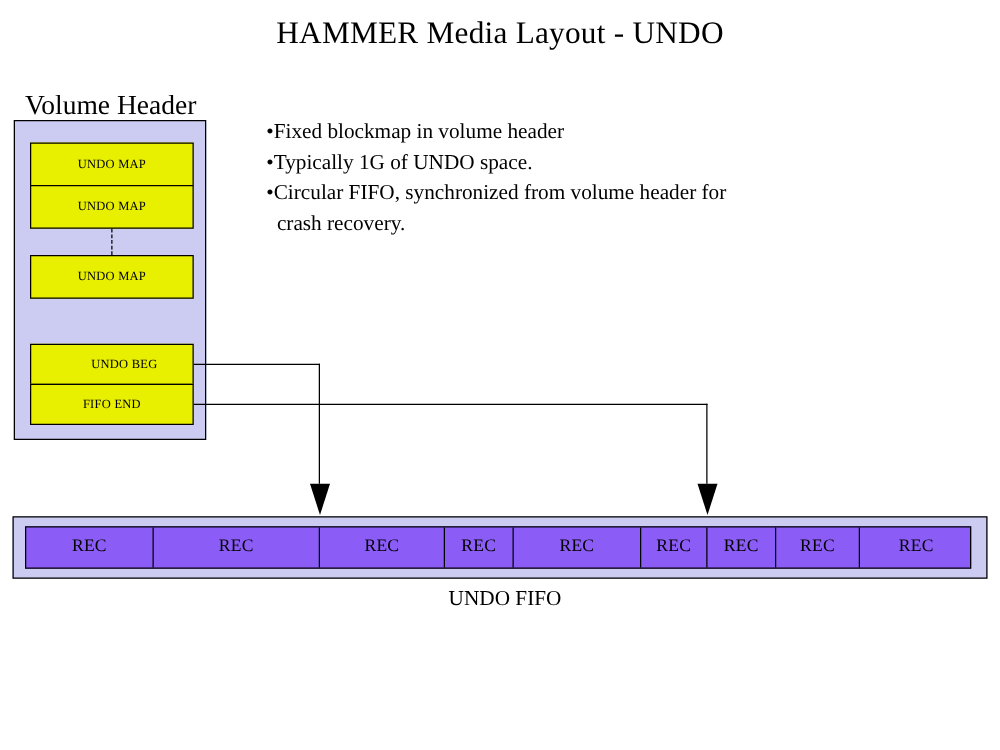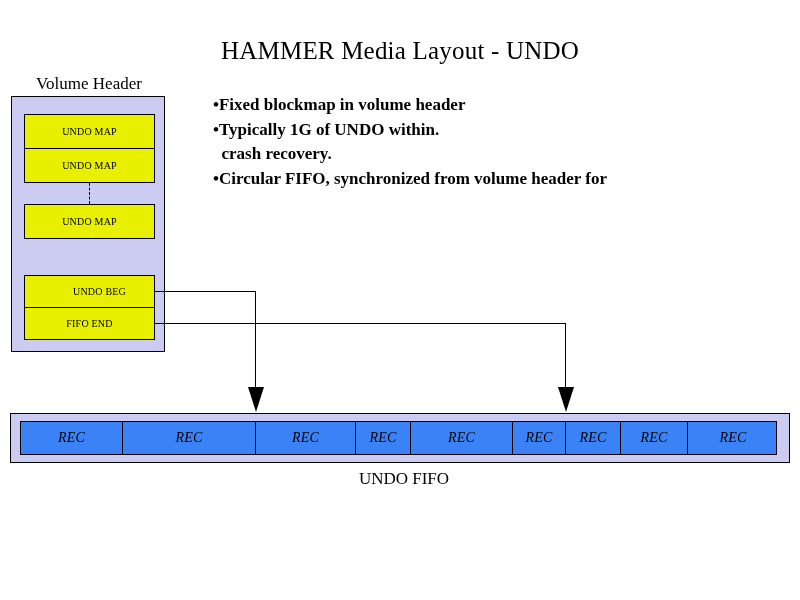--- a/index.html
+++ b/index.html
@@ -27,29 +27,28 @@
   .title {
     position: absolute;
     left: 0;
     top: 12px;
     width: 800px;
     text-align: center;
     font-size: 25px;
     line-height: 30px;
     letter-spacing: 0.2px;
     white-space: nowrap;
-    margin-top: 24px;
   }
 
   
   .vh-label {
     position: absolute;
-    left: 36px;
+    left: 20px;
     top: 73px;
-    font-size: 17px;
+    font-size: 22px;
     line-height: 22px;
     white-space: nowrap;
   }
 
   .vh-box {
     position: absolute;
     left: 11px;
     top: 96px;
     width: 154px;
     height: 256px;
@@ -120,21 +119,20 @@
     position: absolute;
     left: 213px;
     top: 93px;
     width: 500px;
     font-size: 17px;
     line-height: 24.5px;
   }
   .bullets .bullet-row {
     white-space: pre-wrap;
     text-indent: 0;
-    font-weight: bold;
   }
 
   
   .fifo-outer {
     position: absolute;
     left: 10px;
     top: 413px;
     width: 780px;
     height: 50px;
     background: #ccccf2;
@@ -143,22 +141,21 @@
   }
   .fifo-inner {
     position: absolute;
     left: 20px;
     top: 421px;
     width: 757px;
     height: 34px;
     border: 1px solid #000000;
     box-sizing: border-box;
     display: flex;
-    background: #3b82f6;
-    font-style: italic;
+    background: #8b5cf6;
   }
   .rec-cell {
     border-right: 1px solid #000000;
     box-sizing: border-box;
     display: flex;
     align-items: center;
     justify-content: center;
     font-size: 14px;
     letter-spacing: 0.2px;
     white-space: nowrap;
@@ -203,23 +200,23 @@
   <div class="line-h" id="beg-line-h"></div>
   <div class="line-v" id="beg-line-v"></div>
   <div class="arrowhead" id="beg-arrow"></div>
 
   <div class="line-h" id="end-line-h"></div>
   <div class="line-v" id="end-line-v"></div>
   <div class="arrowhead" id="end-arrow"></div>
 
   <div class="bullets" id="bullet-list">
       <div class="bullet-row">•Fixed blockmap in volume header</div>
-      <div class="bullet-row">•Typically 1G of UNDO within.</div>
+      <div class="bullet-row">•Typically 1G of UNDO space.</div>
+      <div class="bullet-row">•Circular FIFO, synchronized from volume header for</div>
       <div class="bullet-row">  crash recovery.</div>
-      <div class="bullet-row">•Circular FIFO, synchronized from volume header for</div>
     </div>
 
   <div class="fifo-outer"></div>
   <div class="fifo-inner" id="fifo-strip">
       <div class="rec-cell" style="width: 102px; flex: 0 0 102px;">REC</div>
       <div class="rec-cell" style="width: 133px; flex: 0 0 133px;">REC</div>
       <div class="rec-cell" style="width: 100px; flex: 0 0 100px;">REC</div>
       <div class="rec-cell" style="width: 55px; flex: 0 0 55px;">REC</div>
       <div class="rec-cell" style="width: 102px; flex: 0 0 102px;">REC</div>
       <div class="rec-cell" style="width: 53px; flex: 0 0 53px;">REC</div>

